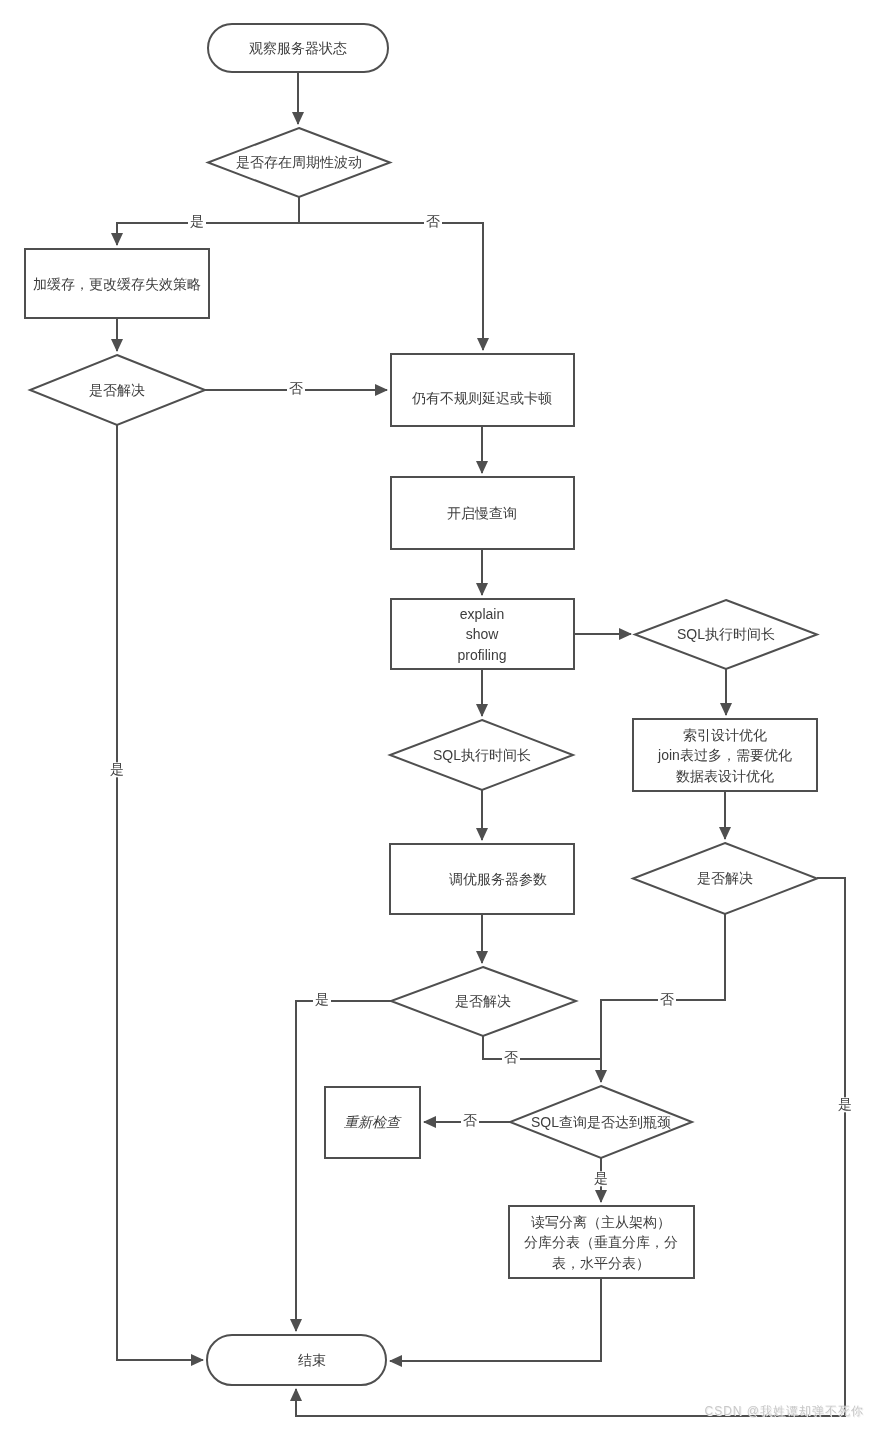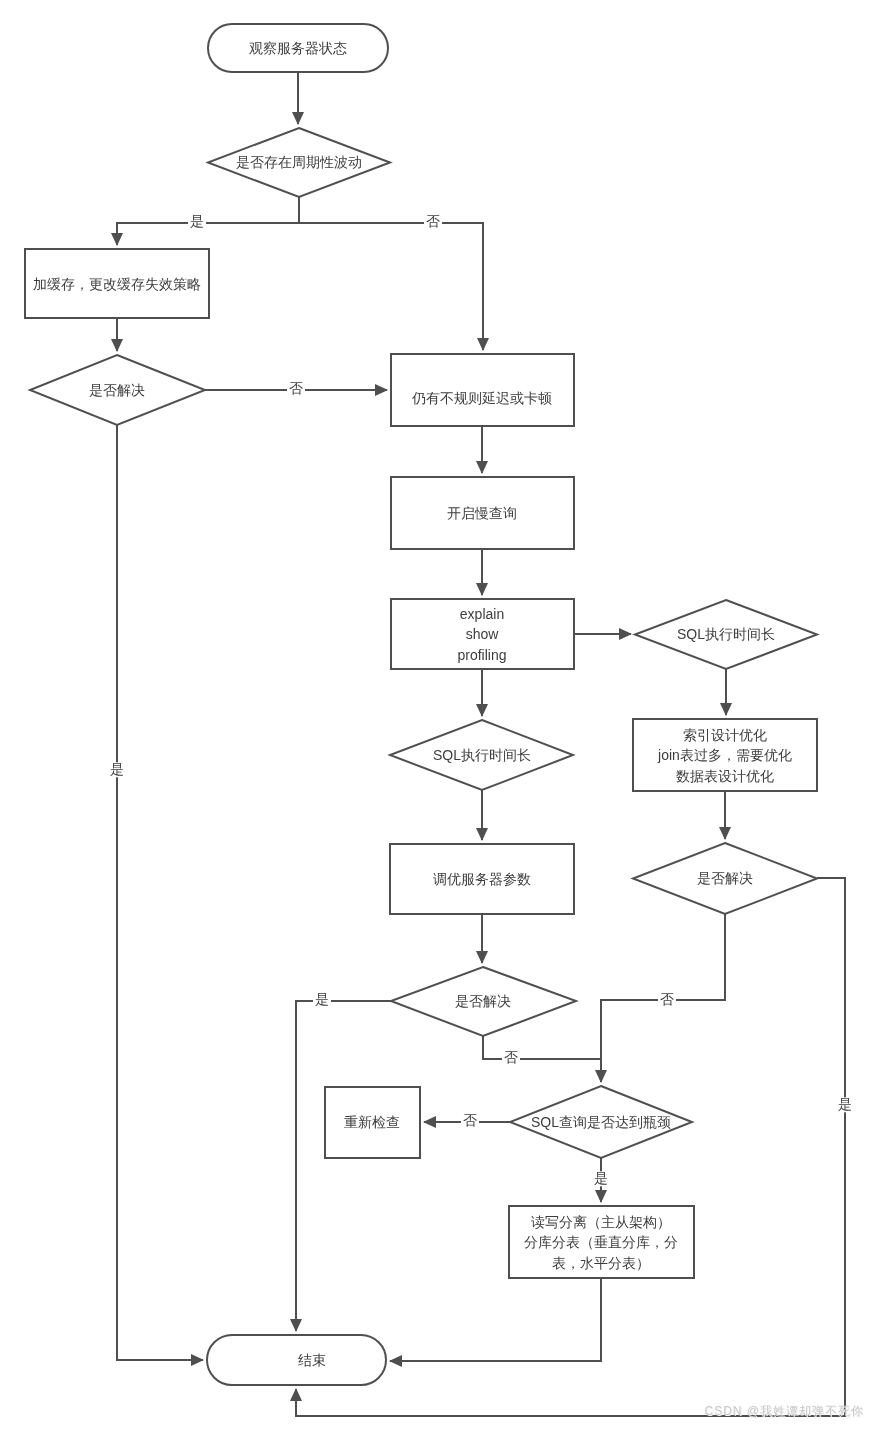--- a/index.html
+++ b/index.html
@@ -21,21 +21,21 @@
     position: absolute;
     transform: translate(-50%, -50%);
     font-size: 14px;
     line-height: 1.45;
     color: #3d3d3d;
     text-align: center;
     white-space: pre-line;
     width: 180px;
     pointer-events: none;
   }
-  .node-label.narrow { width: 88px; }
+  .node-label.narrow { width: 88px; font-style: italic; }
   .edge-label {
     position: absolute;
     transform: translate(-50%, -50%);
     font-size: 14px;
     line-height: 1.1;
     color: #3d3d3d;
     background: #ffffff;
     padding: 0 2px;
     text-align: center;
     pointer-events: none;
@@ -115,21 +115,21 @@
   <div class="node-label" style="left:482px; top:390px;margin-top:8px;">仍有不规则延迟或卡顿</div>
   <div class="node-label" style="left:482px; top:513px;">开启慢查询</div>
   <div class="node-label" style="left:482px; top:634px;">explain
 show
 profiling</div>
   <div class="node-label" style="left:726px; top:634px;">SQL执行时间长</div>
   <div class="node-label" style="left:482px; top:755px;">SQL执行时间长</div>
   <div class="node-label" style="left:725px; top:755px;">索引设计优化
 join表过多，需要优化
 数据表设计优化</div>
-  <div class="node-label" style="left:482px; top:879px;">调优服务器参数</div>
+  <div class="node-label" style="left:498px; top:879px;">调优服务器参数</div>
   <div class="node-label" style="left:725px; top:878px;">是否解决</div>
   <div class="node-label" style="left:483px; top:1001px;">是否解决</div>
   <div class="node-label" style="left:601px; top:1122px;">SQL查询是否达到瓶颈</div>
   <div class="node-label narrow" style="left:372px; top:1122px;">重新检查</div>
   <div class="node-label" style="left:601px; top:1242px;">读写分离（主从架构）
 分库分表（垂直分库，分
 表，水平分表）</div>
   <div class="node-label" style="left:296px; top:1360px;padding-left:32px;">结束</div>
 
   <div class="edge-label" style="left:197px; top:222px;">是</div>

